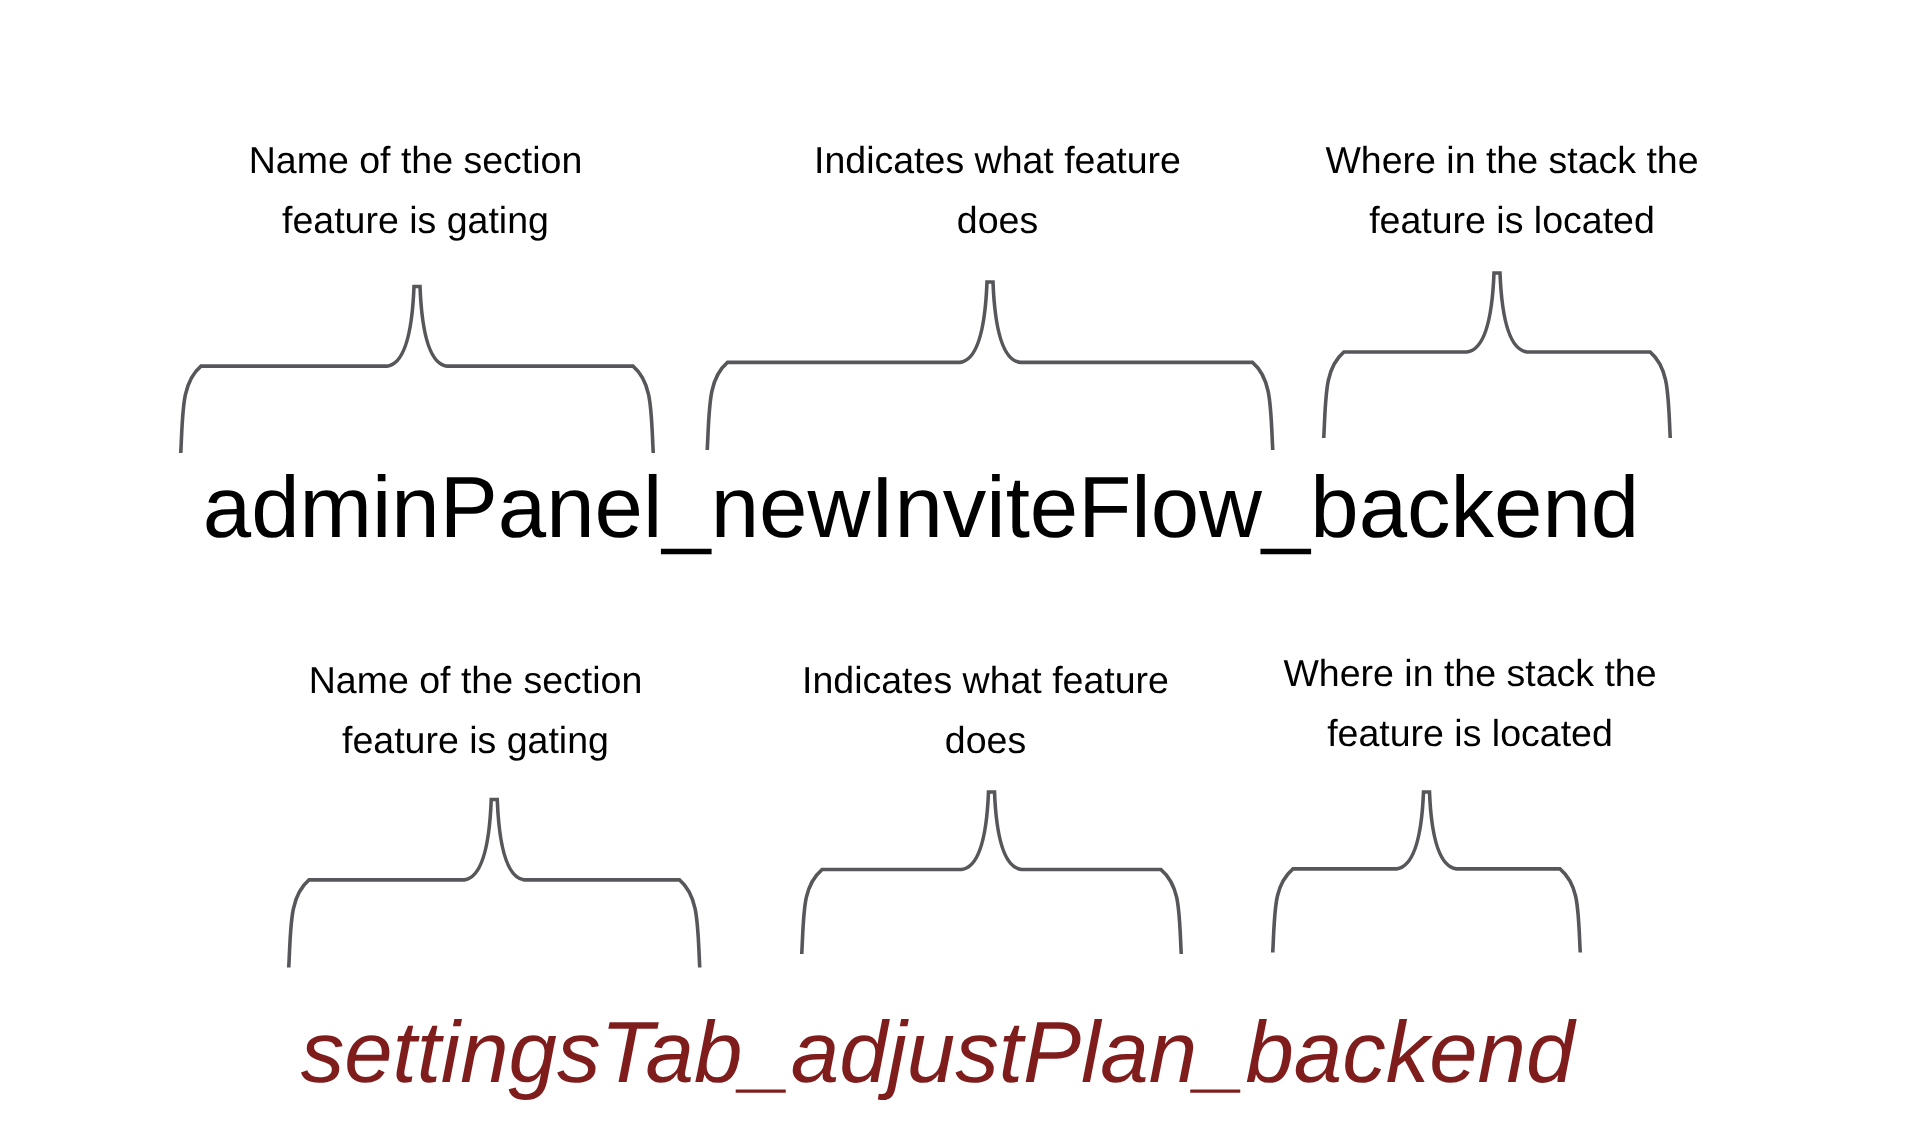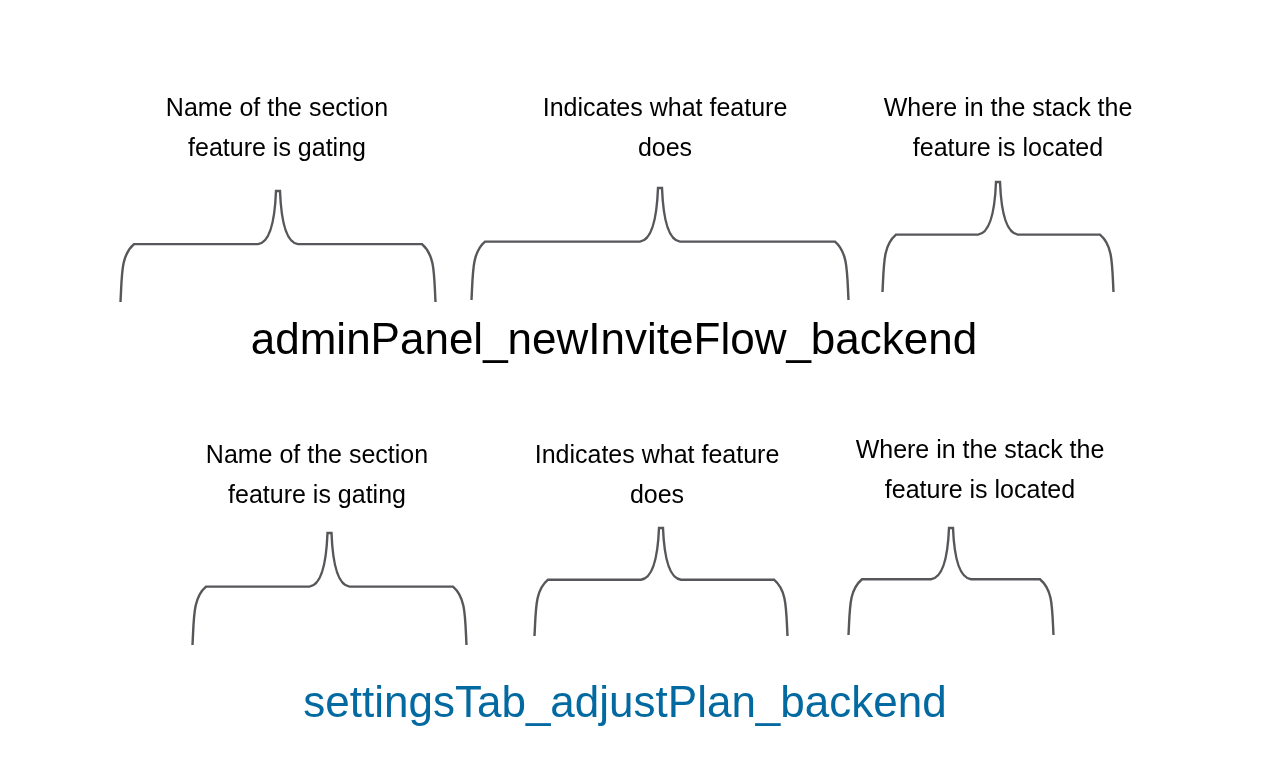--- a/index.html
+++ b/index.html
@@ -27,21 +27,21 @@
     color: #000000;
     white-space: nowrap;
   }
   .brace {
     position: absolute;
     display: block;
   }
   .flag-name {
     position: absolute;
     transform: translateX(-50%);
-    font-size: 44px;
+    font-size: 58px;
     line-height: 53px;
     color: #000000;
     white-space: nowrap;
   }
 </style>
 </head>
 <body style="background: rgb(255, 255, 255);">
 
 <div class="page">
 
@@ -95,16 +95,16 @@
     <svg class="brace" style="left:191px; top:487px;" width="277" height="114" viewBox="0 0 277 114">
         <path d="M 1.5 114 C 3 86 2 66.58 15 55.58 L 118.5 55.58 Q 134.5 53.58 136.5 2 L 140.5 2 Q 142.5 53.58 158.5 55.58 L 262 55.58 C 275 66.58 274 86 275.5 114" fill="none" stroke="#57575b" stroke-width="2.4" stroke-linecap="round"></path>
       </svg>
     <svg class="brace" style="left:533px; top:482px;" width="256" height="110" viewBox="0 0 256 110">
         <path d="M 1.5 110 C 3 82 2 64.69999999999999 15 53.699999999999996 L 108 53.699999999999996 Q 124 51.699999999999996 126 2 L 130 2 Q 132 51.699999999999996 148 53.699999999999996 L 241 53.699999999999996 C 254 64.69999999999999 253 82 254.5 110" fill="none" stroke="#57575b" stroke-width="2.4" stroke-linecap="round"></path>
       </svg>
     <svg class="brace" style="left:847px; top:482px;" width="208" height="109" viewBox="0 0 208 109">
         <path d="M 1.5 109 C 3 81 2 64.22999999999999 15 53.23 L 84 53.23 Q 100 51.23 102 2 L 106 2 Q 108 51.23 124 53.23 L 193 53.23 C 206 64.22999999999999 205 81 206.5 109" fill="none" stroke="#57575b" stroke-width="2.4" stroke-linecap="round"></path>
       </svg>
 
-    <div class="flag-name" style="left: 625px; top: 631px; color: #0369a1;">settingsTab_adjustPlan_backend</div>
+    <div class="flag-name" style="left: 625px; top: 631px; color: #7f1d1d; font-style: italic;">settingsTab_adjustPlan_backend</div>
   </div>
 
 </div>
 
 </body></html>

